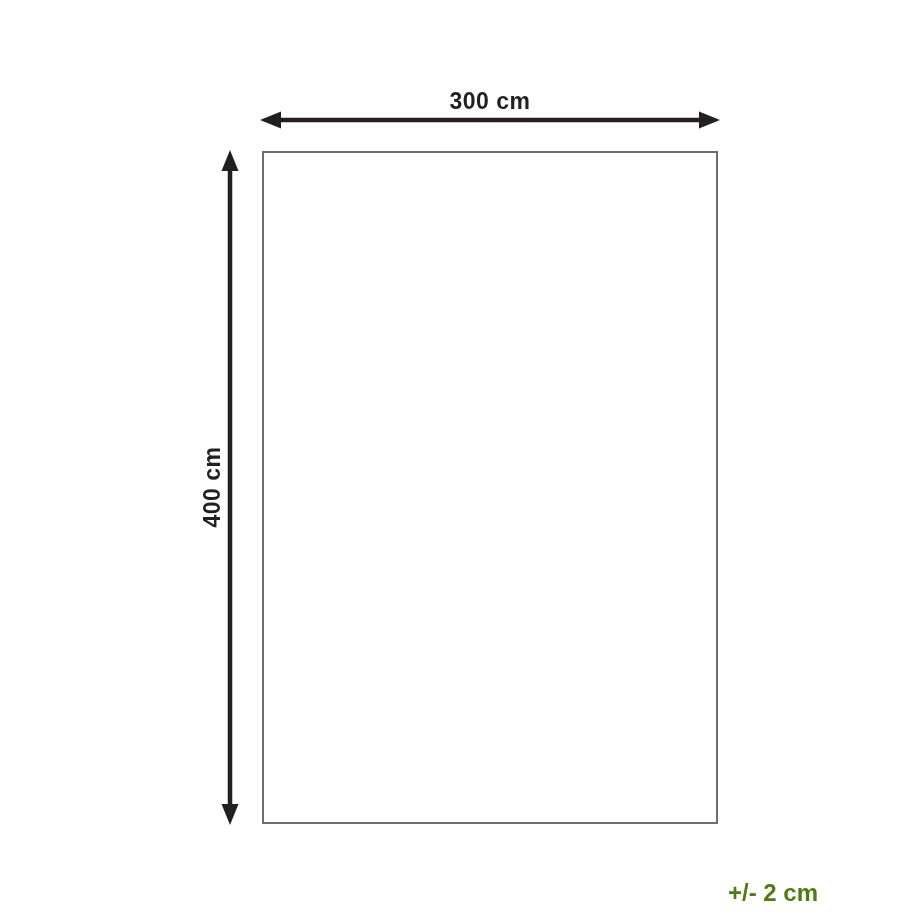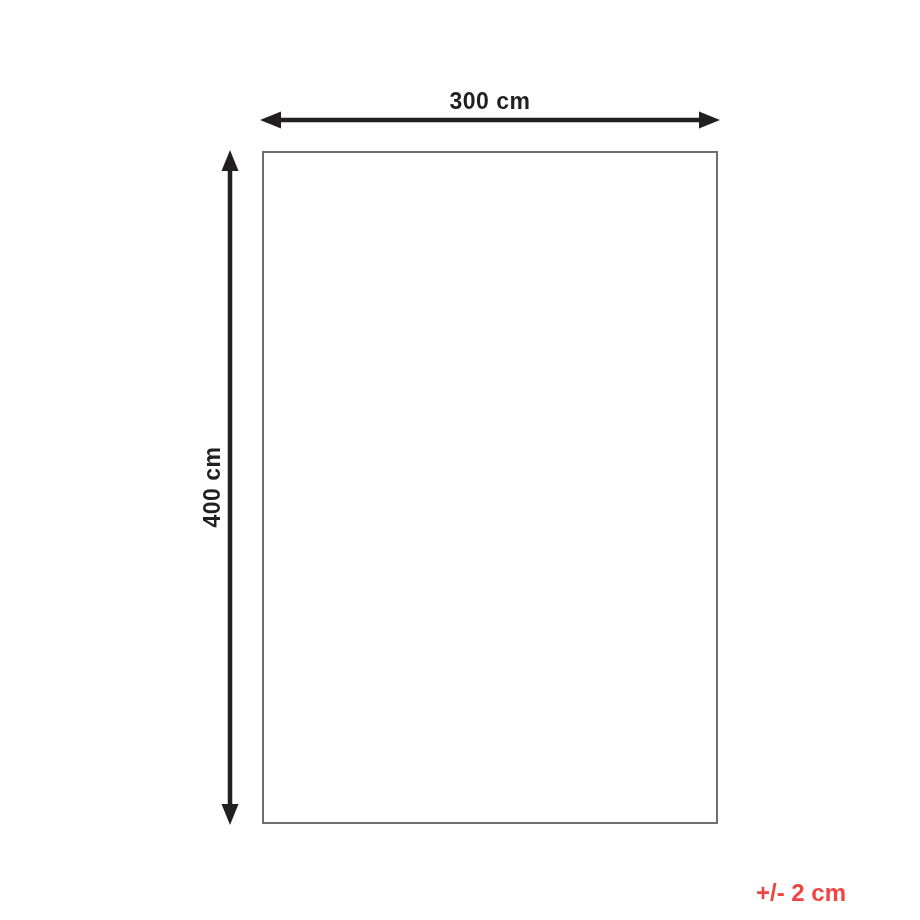--- a/index.html
+++ b/index.html
@@ -40,25 +40,24 @@
   .height-label {
     left: 151px; top: 475px;
     width: 120px; height: 24px;
     text-align: center;
     transform: rotate(-90deg);
     transform-origin: center center;
   }
   .tolerance-label {
     position: absolute;
     left: 728px; top: 879px;
-    color: #ef4444;
+    color: #4d7c0f;
     font-weight: 700;
     font-size: 24px;
     white-space: nowrap;
-    margin-left: 28px;
   }
 </style>
 </head>
 <body>
 
 <div class="canvas">
 
   <div class="product-rect"></div>
 
   <svg class="arrow-svg width-arrow" viewBox="0 0 464 30">

